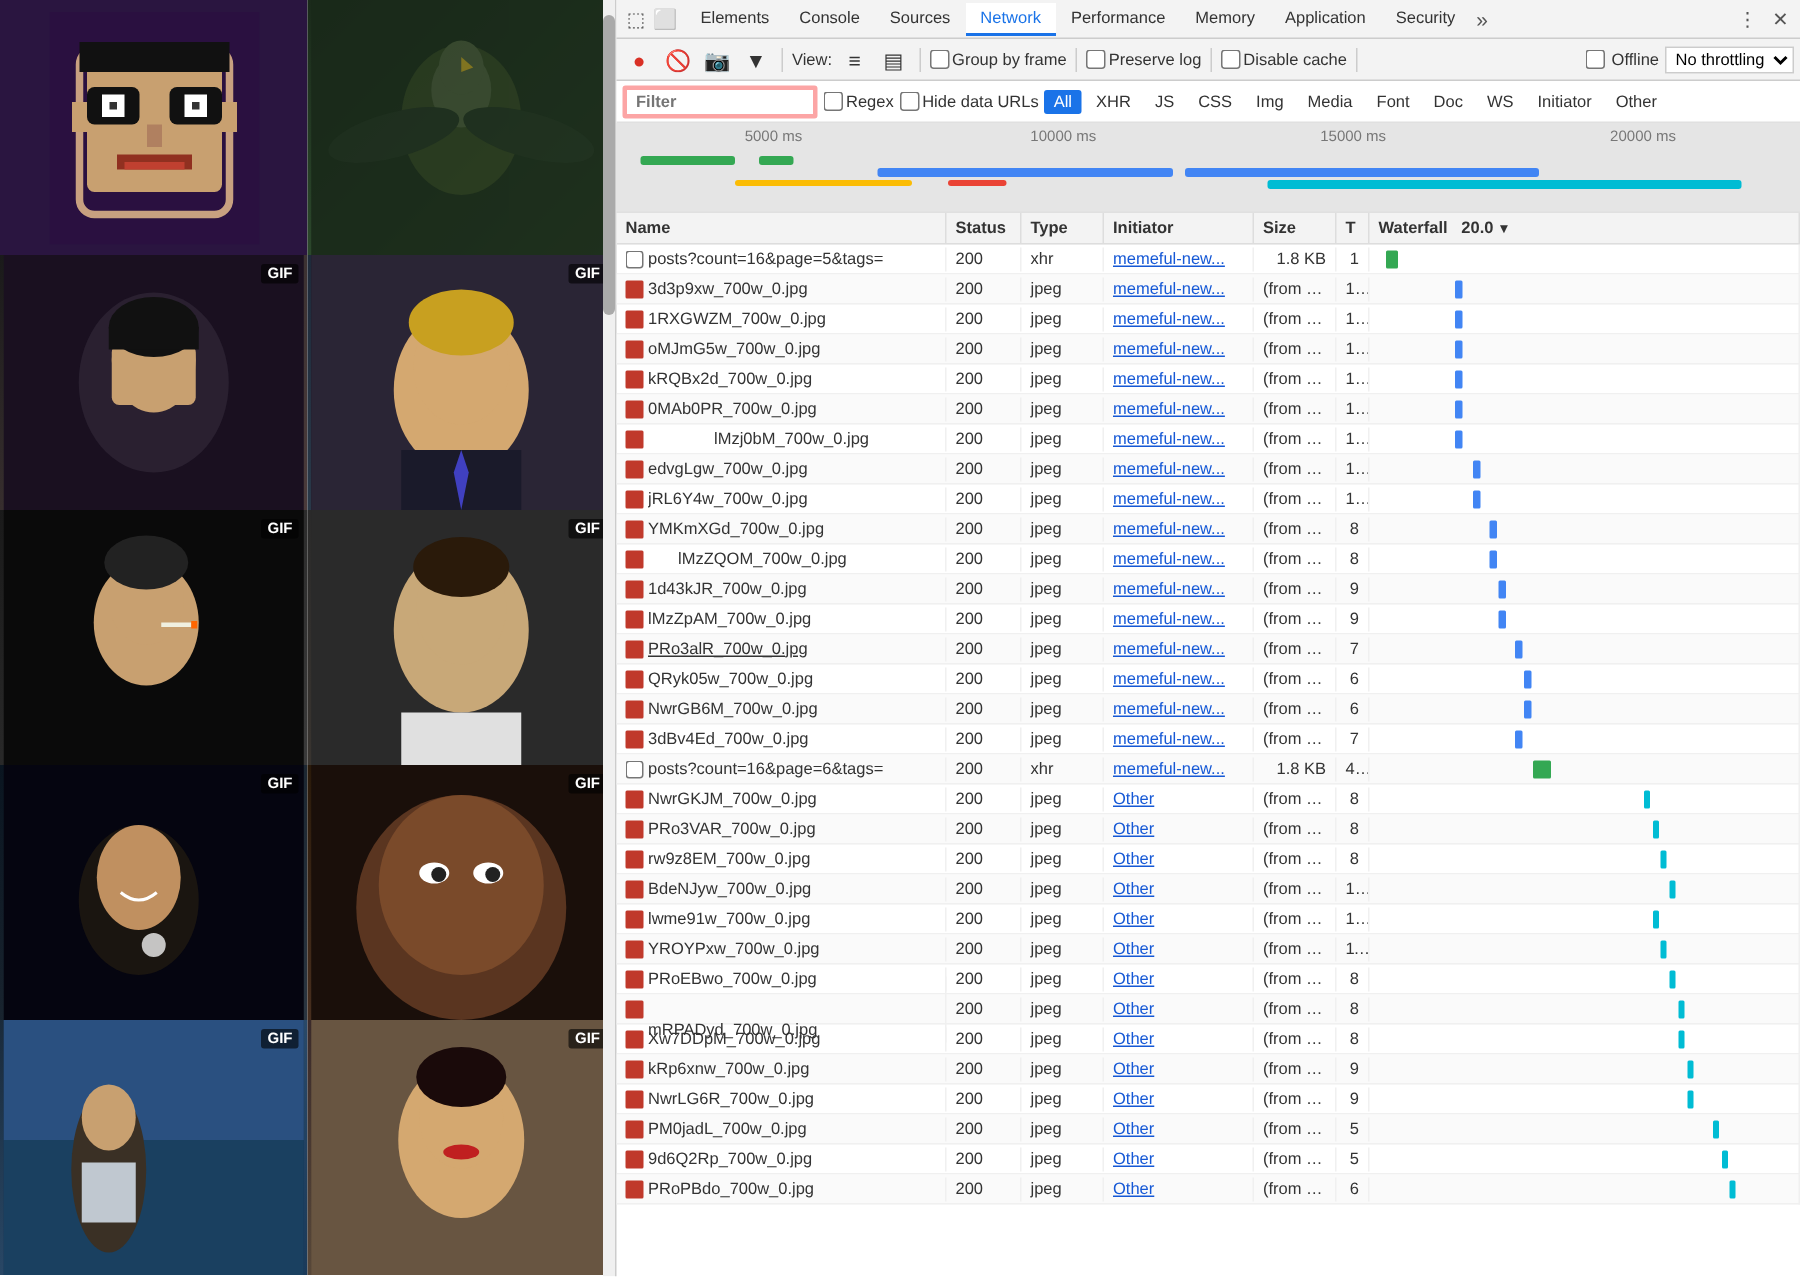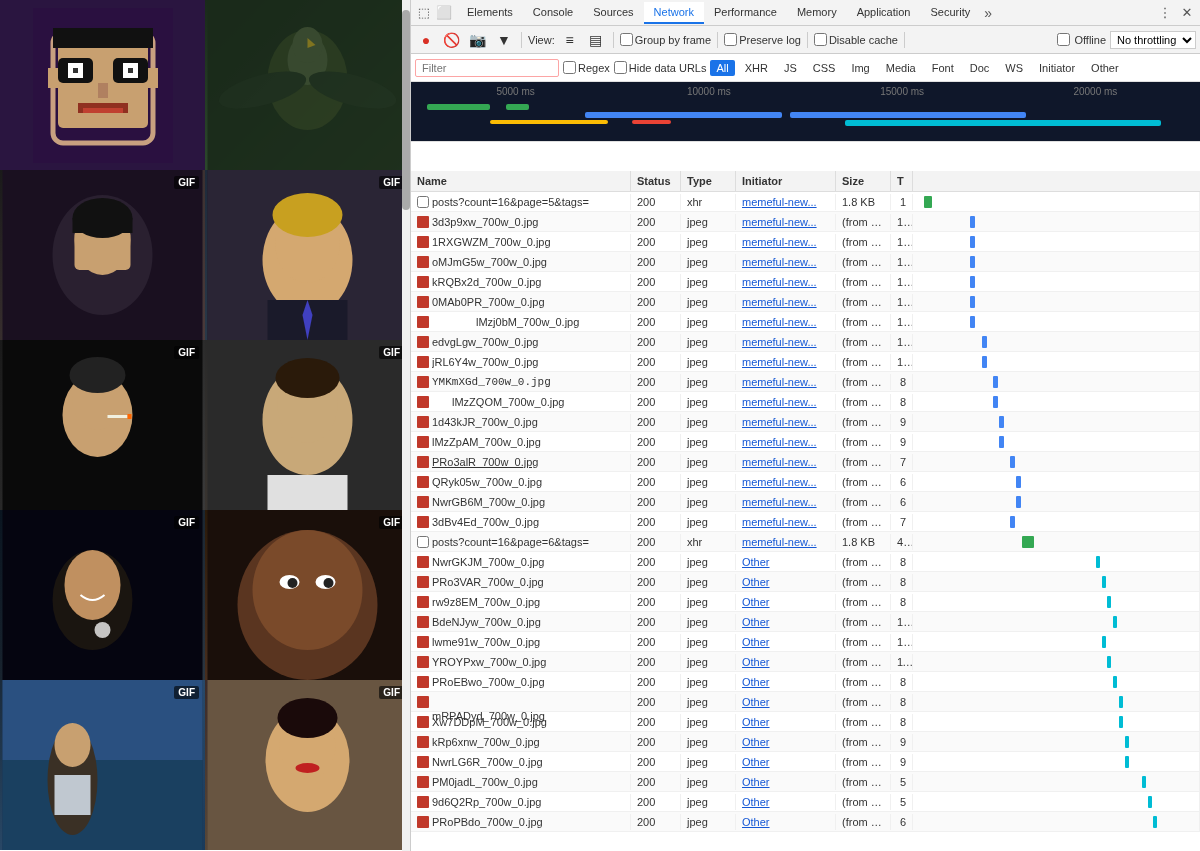--- a/index.html
+++ b/index.html
@@ -199,41 +199,42 @@
       display: flex;
       align-items: center;
       background: #fff;
       border-bottom: 1px solid #e0e0e0;
       height: 28px;
       padding: 0 4px;
       gap: 4px;
     }
 
     .filter-input {
-      border: 1px solid #fca5a5;
+      border: 3px solid #fca5a5;
       border-radius: 2px;
       padding: 2px 6px;
       font-size: 11px;
-      width: 144px;
+      width: 130px;
       outline: none;
+      font-weight: bold;
     }
 
     .filter-tag {
       padding: 2px 6px;
       font-size: 11px;
       cursor: pointer;
       color: #333;
       border-radius: 2px;
     }
     .filter-tag.active { background: #1a73e8; color: #fff; }
 
     
     .timeline-area {
       height: 60px;
-      background: #0f172a;
+      background: #e5e5e5;
       border-bottom: 1px solid #e0e0e0;
       position: relative;
       overflow: hidden;
     }
 
     .timeline-ruler {
       display: flex;
       padding: 4px 8px;
       font-size: 10px;
       color: #777;
@@ -266,21 +267,20 @@
       overflow-x: hidden;
     }
 
     .table-header {
       display: flex;
       background: #f3f3f3;
       border-bottom: 1px solid #ddd;
       position: sticky;
       top: 0;
       z-index: 10;
-      margin-top: 29px;
     }
 
     .th {
       padding: 4px 6px;
       font-size: 11px;
       font-weight: bold;
       color: #333;
       border-right: 1px solid #ddd;
       cursor: pointer;
       user-select: none;
@@ -311,21 +311,21 @@
       border-right: 1px solid #f0f0f0;
       white-space: nowrap;
       overflow: hidden;
       text-overflow: ellipsis;
     }
 
     .td-name { width: 220px; min-width: 220px; display: flex; align-items: center; gap: 3px; }
     .td-status { width: 50px; min-width: 50px; }
     .td-type { width: 55px; min-width: 55px; }
     .td-initiator { width: 100px; min-width: 100px; color: #1558d6; text-decoration: underline; cursor: pointer; }
-    .td-size { width: 55px; min-width: 55px; text-align: left; }
+    .td-size { width: 55px; min-width: 55px; text-align: right; }
     .td-time { width: 22px; min-width: 22px; text-align: right; }
     .td-waterfall { flex: 1; min-width: 100px; position: relative; height: 20px; }
 
     
     .wf-bar {
       position: absolute;
       top: 4px;
       height: 12px;
       border-radius: 1px;
     }
@@ -611,20 +611,21 @@
   </div>
 
   <div class="network-table">
     <div class="table-header">
       <div class="th col-name">Name</div>
       <div class="th col-status">Status</div>
       <div class="th col-type">Type</div>
       <div class="th col-initiator">Initiator</div>
       <div class="th col-size">Size</div>
       <div class="th col-time">T</div>
+      <div class="th col-waterfall sort-desc">Waterfall &nbsp; 20.0</div>
     </div>
 
     <div id="table-body">
         <div class="table-row">
           <div class="td td-name">
             <input type="checkbox" style="width: 12px; height: 12px;">
             <span style="overflow: hidden; text-overflow: ellipsis; white-space: nowrap;">posts?count=16&amp;page=5&amp;tags=</span>
           </div>
           <div class="td td-status">200</div>
           <div class="td td-type">xhr</div>
@@ -743,21 +744,21 @@
           <div class="td td-initiator">memeful-new...</div>
           <div class="td td-size">(from d...</div>
           <div class="td td-time">10</div>
           <div class="td td-waterfall">
             <div class="wf-bar" style="left: 24%; width: 5px; background: rgb(66, 133, 244);"></div>
           </div>
         </div>
         <div class="table-row">
           <div class="td td-name">
             <span style="display: inline-block; width: 12px; height: 12px; min-width: 12px; background: rgb(192, 57, 43); border-radius: 1px;"></span>
-            <span style="overflow: hidden; text-overflow: ellipsis; white-space: nowrap; font-family: Liberation Mono, monospace;">YMKmXGd_700w_0.jpg</span>
+            <span style="overflow: hidden; text-overflow: ellipsis; white-space: nowrap;">YMKmXGd_700w_0.jpg</span>
           </div>
           <div class="td td-status">200</div>
           <div class="td td-type">jpeg</div>
           <div class="td td-initiator">memeful-new...</div>
           <div class="td td-size">(from d...</div>
           <div class="td td-time">8</div>
           <div class="td td-waterfall">
             <div class="wf-bar" style="left: 28%; width: 5px; background: rgb(66, 133, 244);"></div>
           </div>
         </div>

